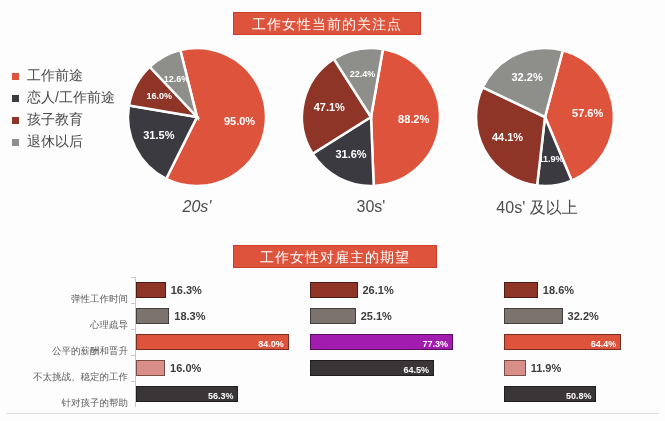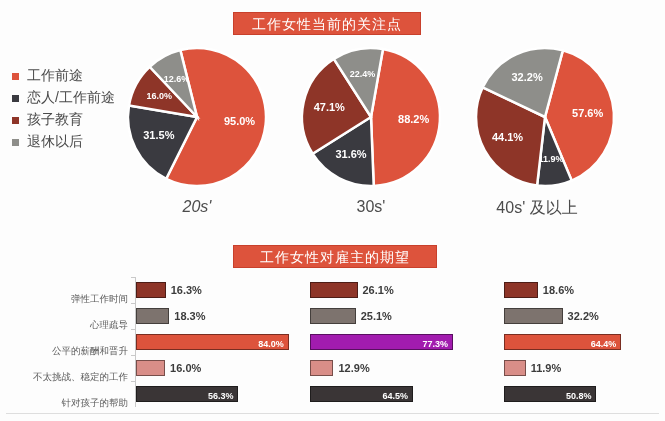--- a/index.html
+++ b/index.html
@@ -281,25 +281,21 @@
         <div class="bar-row">
           <div class="bar" style="width: 45.682px; background: rgb(125, 115, 110);"></div>
           <span class="bar-val-out">25.1%</span>
         </div>
         <div class="bar-row">
           <div class="bar" style="width: 143px; background: #a21caf;">
             <span class="bar-val-in">77.3%</span>
           </div>
         </div>
         <div class="bar-row">
-          <div class="bar" style="width: 23.478px; background: rgb(217, 142, 136);"></div>
-          <span class="bar-val-out">12.9%</span>
-        </div>
-        <div class="bar-row">
-          <div class="bar" style="width: 103px; background: rgb(58, 53, 54);">
+          <div class="bar" style="width: 124px; background: rgb(58, 53, 54);">
             <span class="bar-val-in">64.5%</span>
           </div>
         </div>
       </div>
     <div class="bar-group" id="grp-2">
         <div class="bar-row">
           <div class="bar" style="width: 33.852px; background: rgb(142, 53, 40);"></div>
           <span class="bar-val-out">18.6%</span>
         </div>
         <div class="bar-row">

